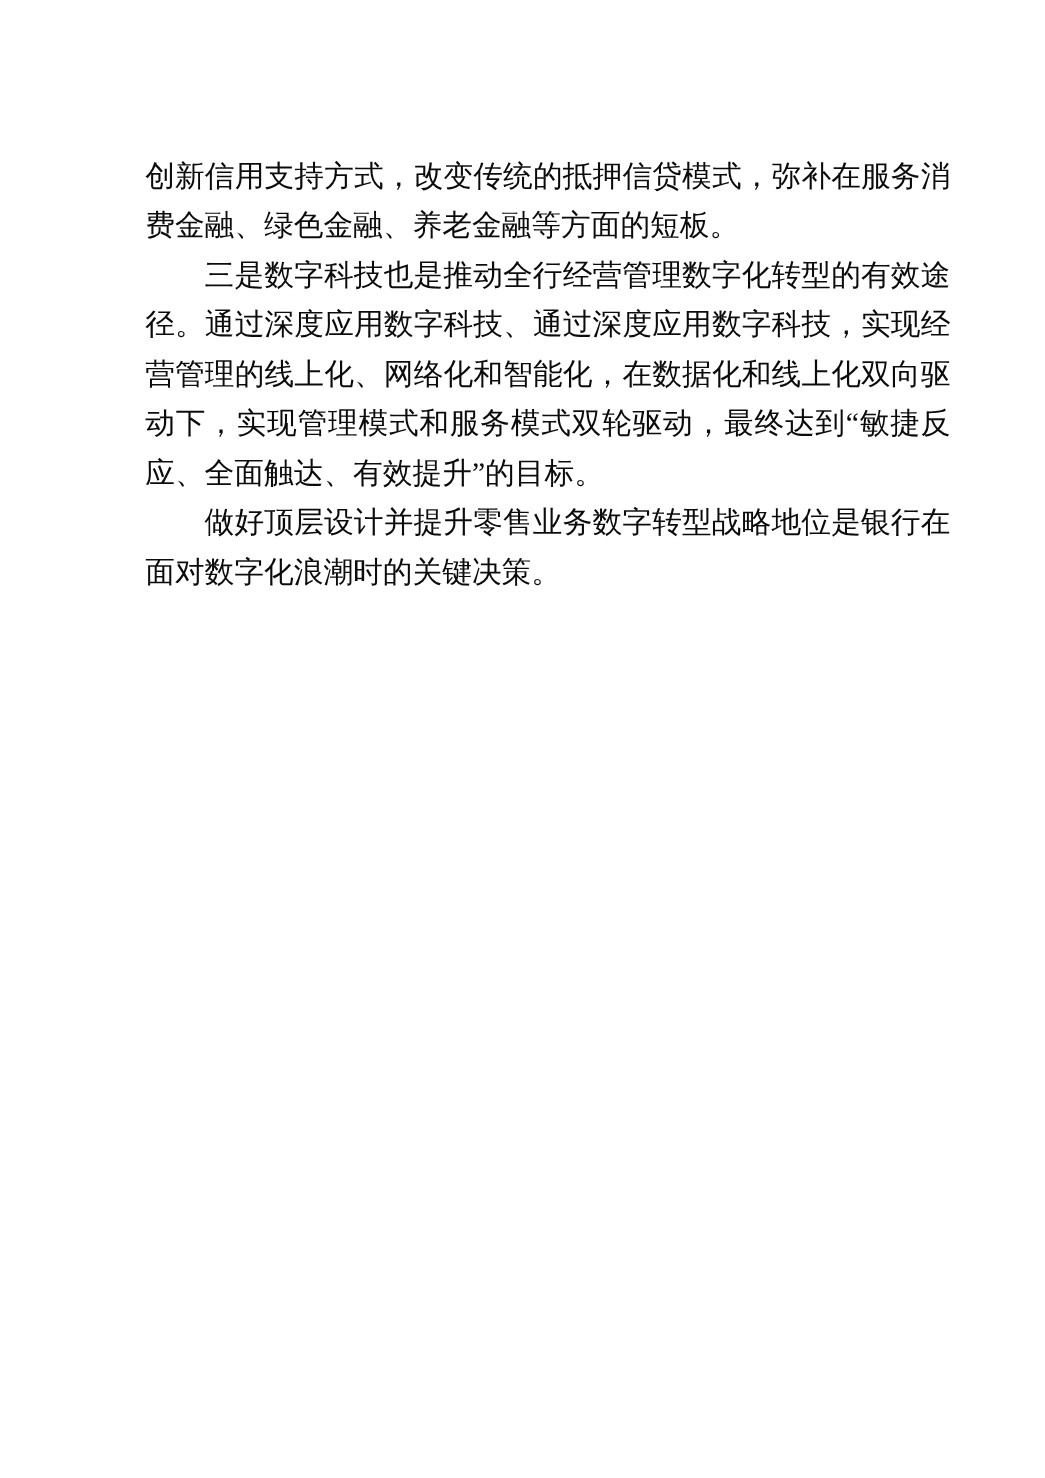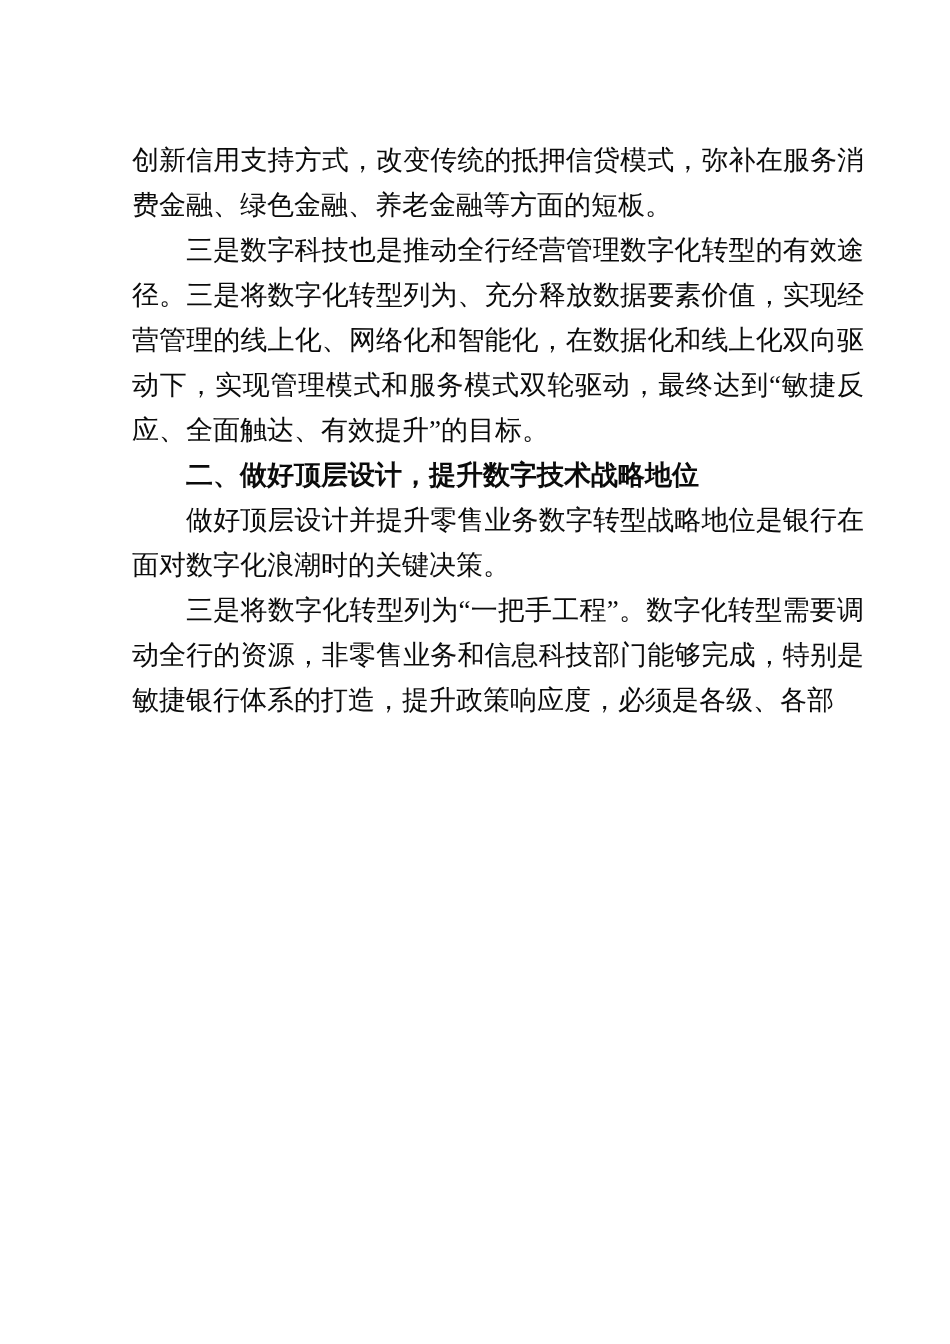--- a/index.html
+++ b/index.html
@@ -49,18 +49,16 @@
   .indent {
     text-indent: 2em;
   }
 </style>
 </head>
 <body>
 
 <div class="page">
   <div class="doc-content">
       <p class="para body-text">创新信用支持方式，改变传统的抵押信贷模式，弥补在服务消费金融、绿色金融、养老金融等方面的短板。</p>
-      <p class="para body-text indent">三是数字科技也是推动全行经营管理数字化转型的有效途径。三是将数字化转型列为、充分释放数据要素价值，实现经营管理的线上化、网络化和智能化，在数据化和线上化双向驱动下，实现管理模式和服务模式双轮驱动，最终达到“敏捷反应、全面触达、有效提升”的目标。</p>
-      <p class="para heading indent">二、做好顶层设计，提升数字技术战略地位</p>
+      <p class="para body-text indent">三是数字科技也是推动全行经营管理数字化转型的有效途径。通过深度应用数字科技、通过深度应用数字科技，实现经营管理的线上化、网络化和智能化，在数据化和线上化双向驱动下，实现管理模式和服务模式双轮驱动，最终达到“敏捷反应、全面触达、有效提升”的目标。</p>
       <p class="para body-text indent">做好顶层设计并提升零售业务数字转型战略地位是银行在面对数字化浪潮时的关键决策。</p>
-      <p class="para body-text indent">三是将数字化转型列为“一把手工程”。数字化转型需要调动全行的资源，非零售业务和信息科技部门能够完成，特别是敏捷银行体系的打造，提升政策响应度，必须是各级、各部</p>
     </div>
 </div>
 
 </body></html>

